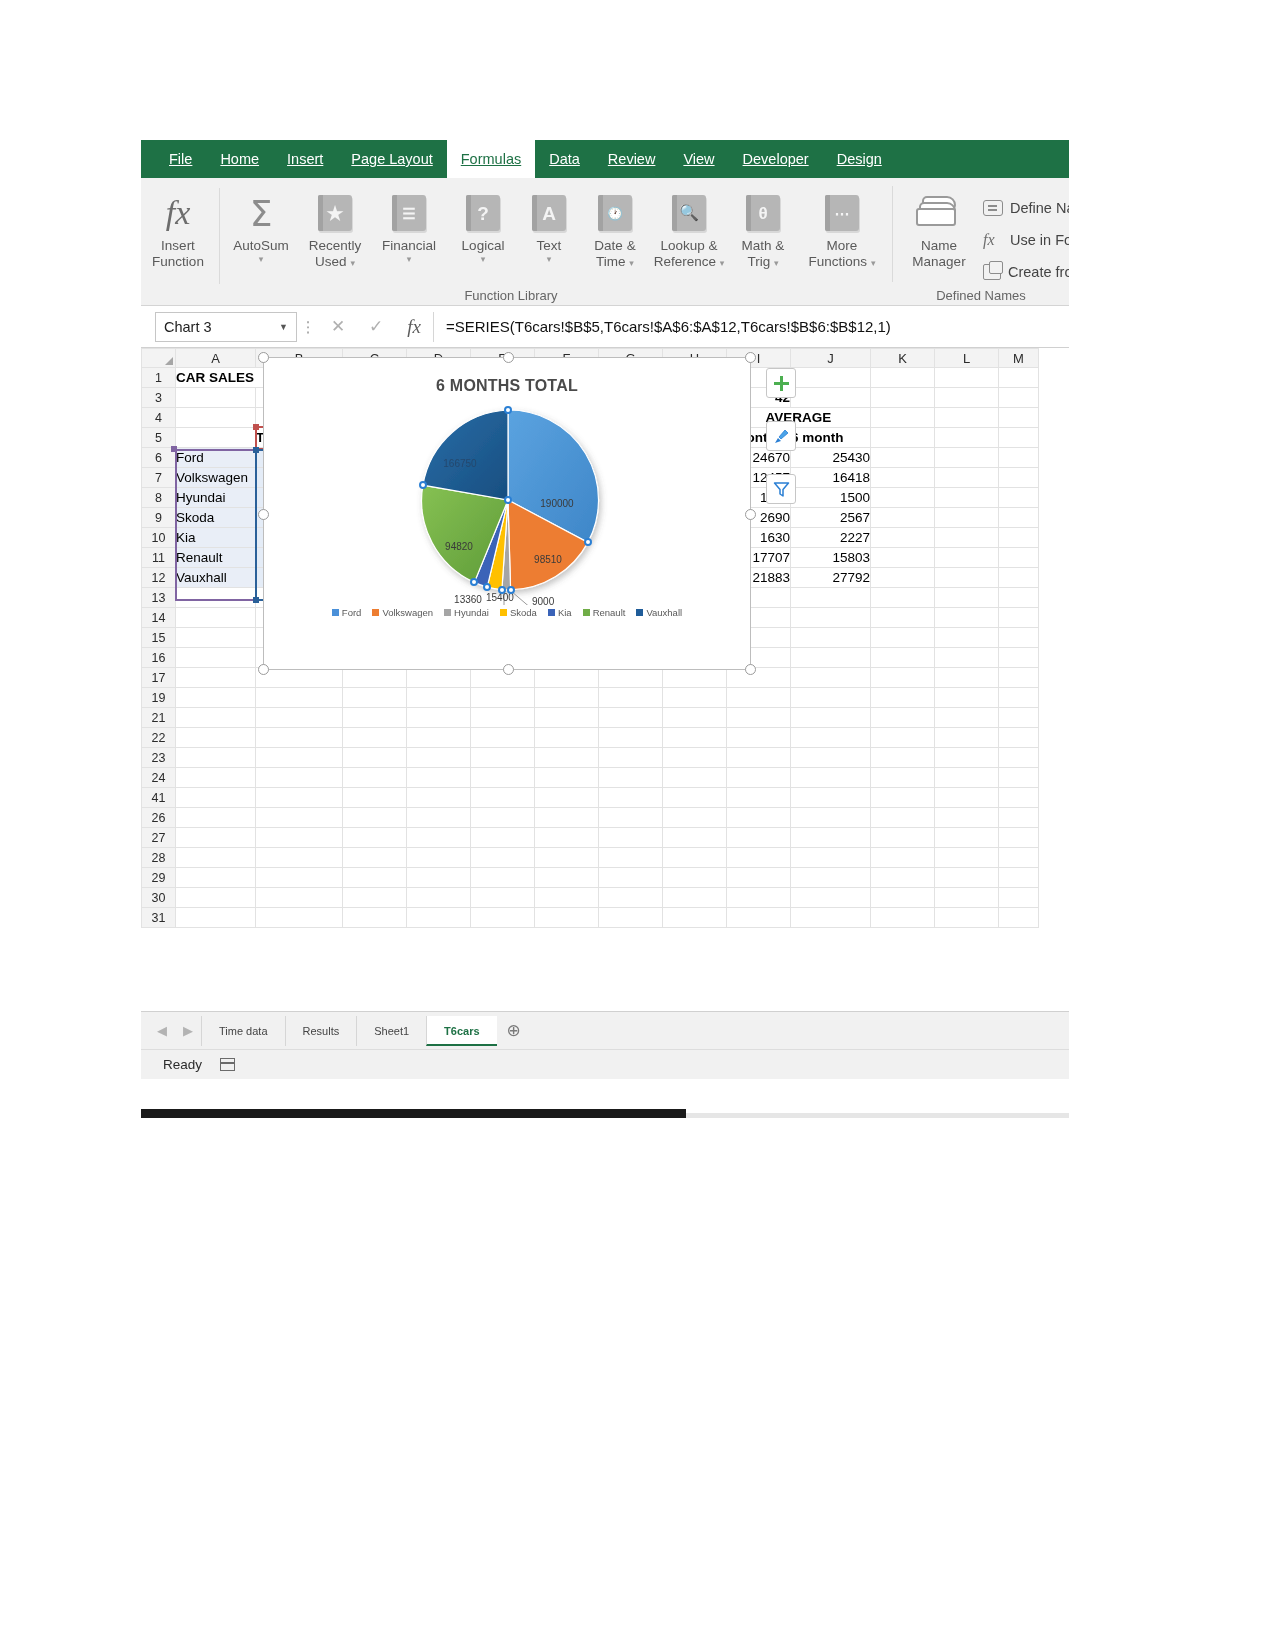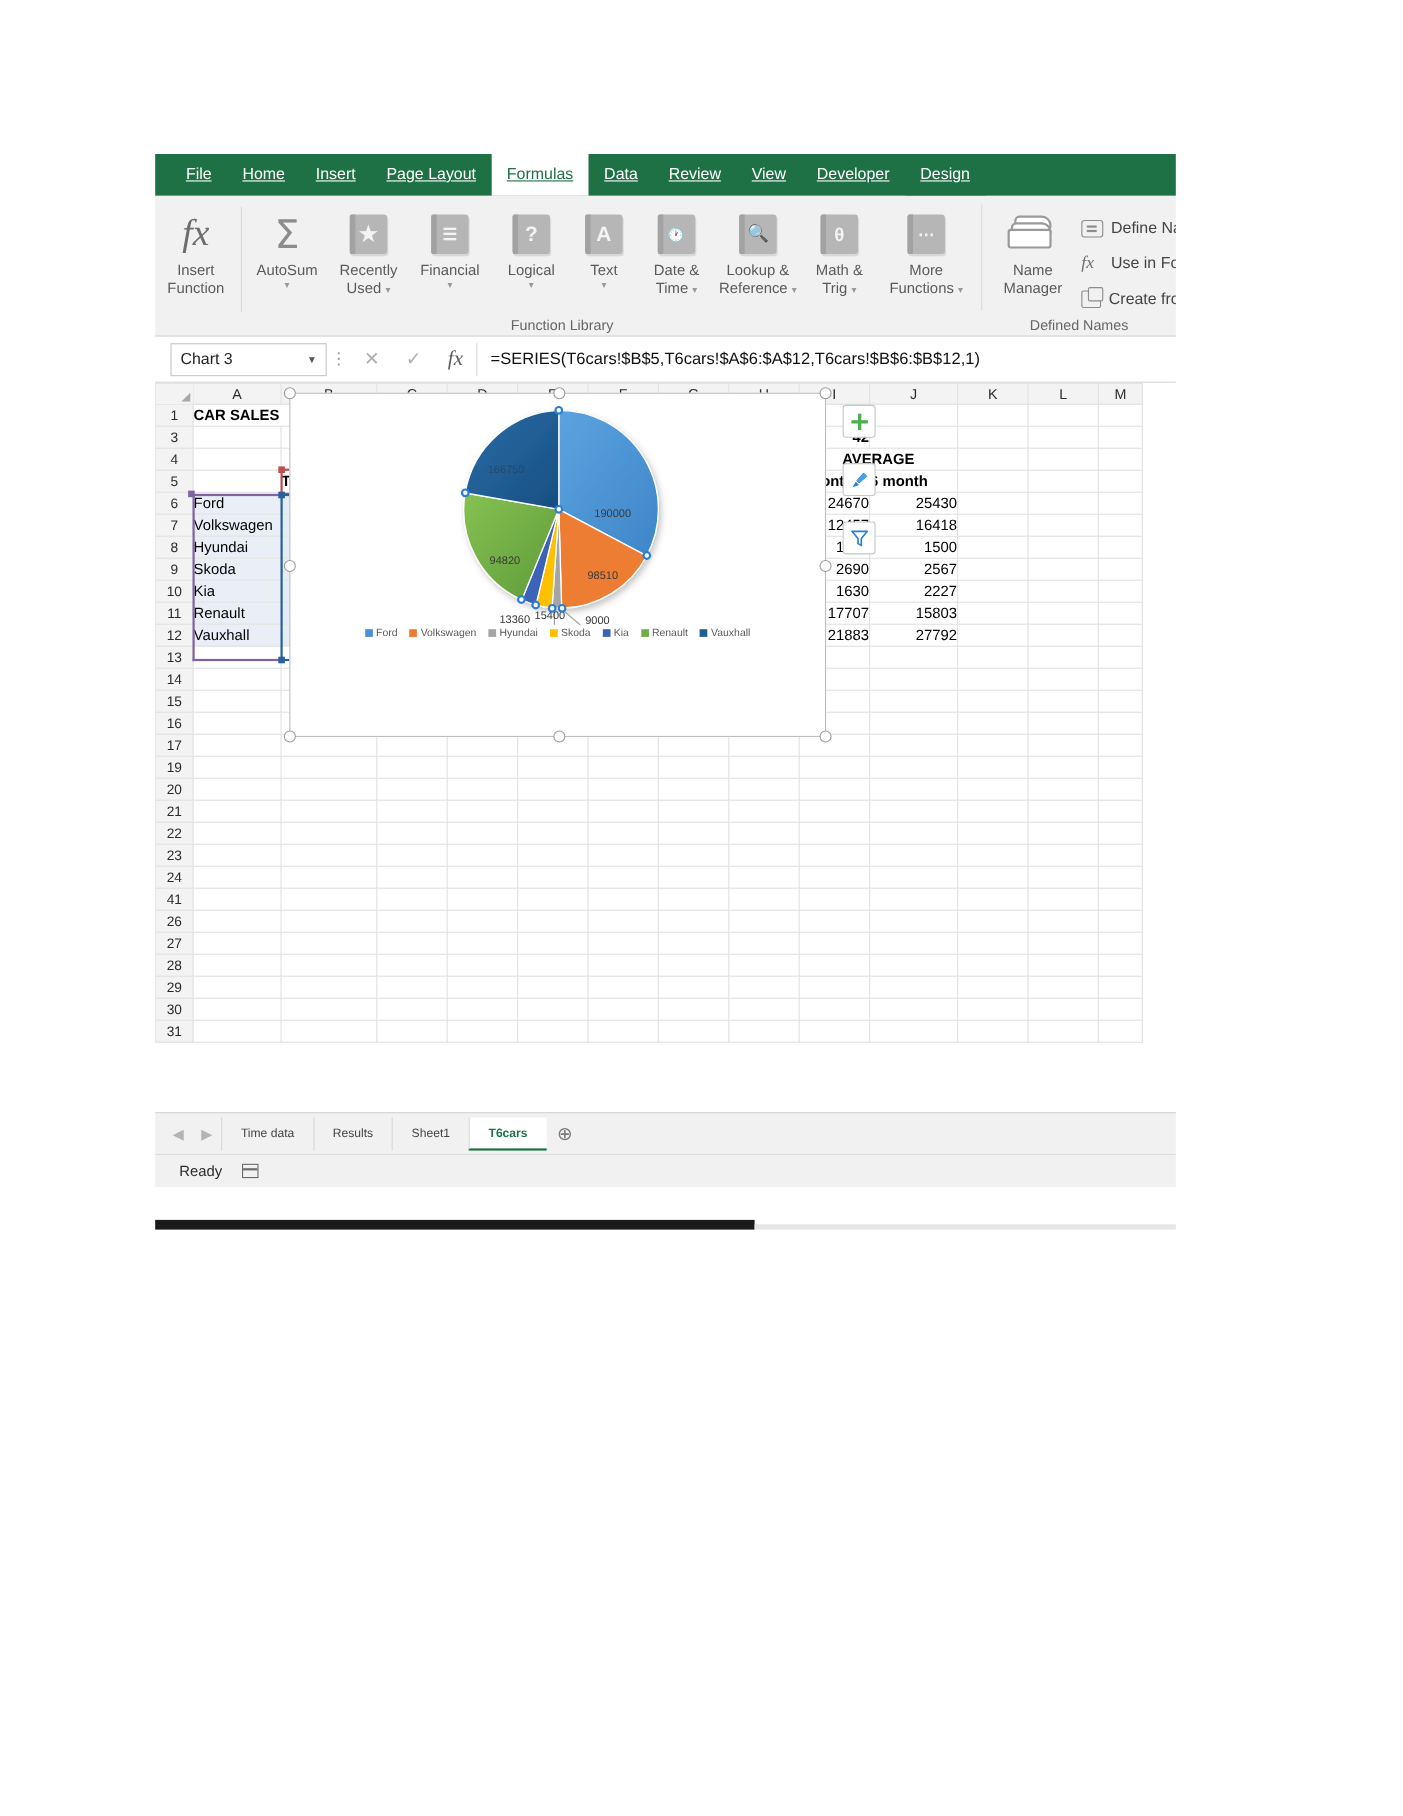--- a/index.html
+++ b/index.html
@@ -665,36 +665,20 @@
             <td class="cell"></td>
             <td class="cell"></td>
             <td class="cell"></td>
             <td class="cell"></td>
             <td class="cell"></td>
             <td class="cell"></td>
             <td class="cell"></td>
             <td class="cell"></td>
           </tr>
       <tr>
-            <td class="rowh">20</td>
-            <td class="cell"></td>
-            <td class="cell"></td>
-            <td class="cell"></td>
-            <td class="cell"></td>
-            <td class="cell"></td>
-            <td class="cell"></td>
-            <td class="cell"></td>
-            <td class="cell"></td>
-            <td class="cell"></td>
-            <td class="cell"></td>
-            <td class="cell"></td>
-            <td class="cell"></td>
-            <td class="cell"></td>
-          </tr>
-      <tr>
             <td class="rowh">21</td>
             <td class="cell"></td>
             <td class="cell"></td>
             <td class="cell"></td>
             <td class="cell"></td>
             <td class="cell"></td>
             <td class="cell"></td>
             <td class="cell"></td>
             <td class="cell"></td>
             <td class="cell"></td>
@@ -873,20 +857,21 @@
     <div class="purpsel" style="left:34px; top:101px; width:81px; height:152px; border-right:none;"></div>
     <div class="bluesel" style="left:114px; top:101px; width:87px; height:152px;">
       <span class="hx" style="left:-4px;top:-4px;background:#2a6099;"></span>
       <span class="hx" style="right:-4px;top:-4px;background:#2a6099;"></span>
       <span class="hx" style="left:-4px;bottom:-4px;background:#2a6099;"></span>
       <span class="hx" style="right:-4px;bottom:-4px;background:#2a6099;"></span>
     </div>
     <span class="hx" style="position:absolute;left:30px;top:98px;width:6px;height:6px;background:#8064a2;"></span>
 
     <div class="chartobj">
+      <div class="charttitle">6 MONTHS TOTAL</div>
 
       <div class="pieholder">
         <svg width="488" height="210" viewBox="0 0 488 210">
           <defs>
             <linearGradient id="gFord" x1="0" y1="0" x2="1" y2="1">
               <stop offset="0%" stop-color="#5ba3e0"></stop>
                 <stop offset="100%" stop-color="#3e86c8"></stop>
             </linearGradient>
             <linearGradient id="gVaux" x1="0" y1="0" x2="1" y2="1">
               <stop offset="0%" stop-color="#2a6ea8"></stop>

